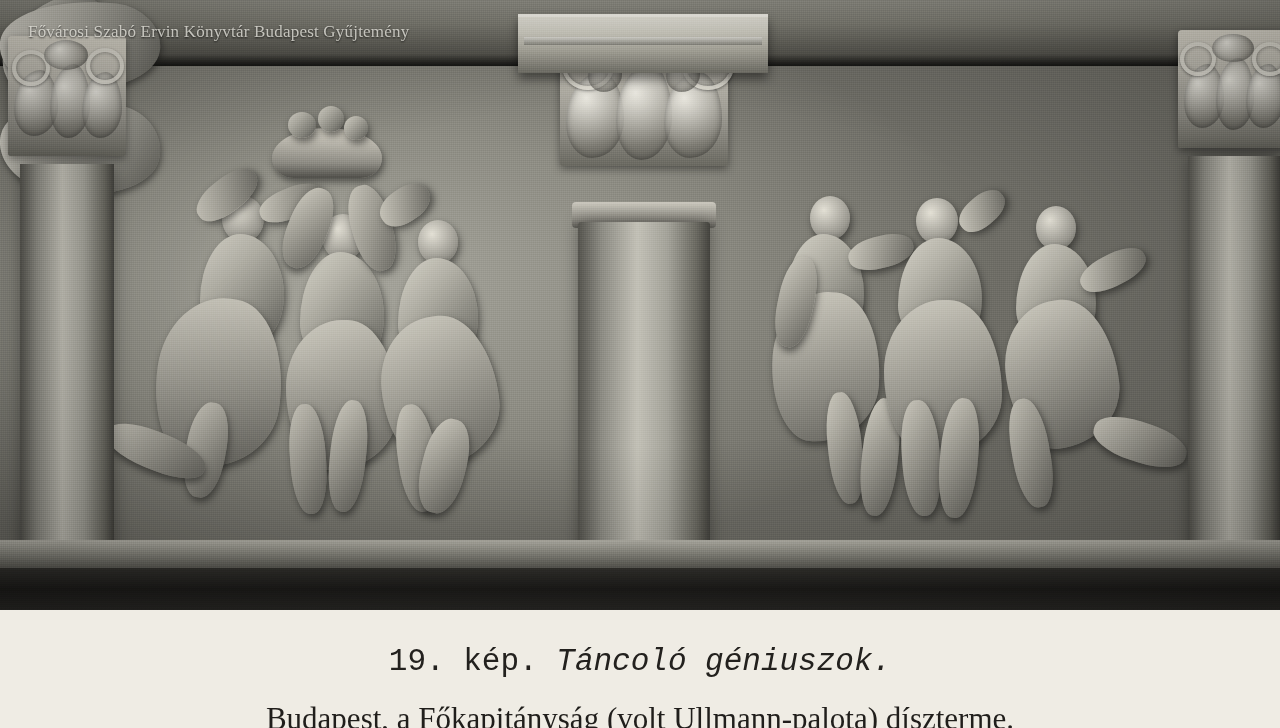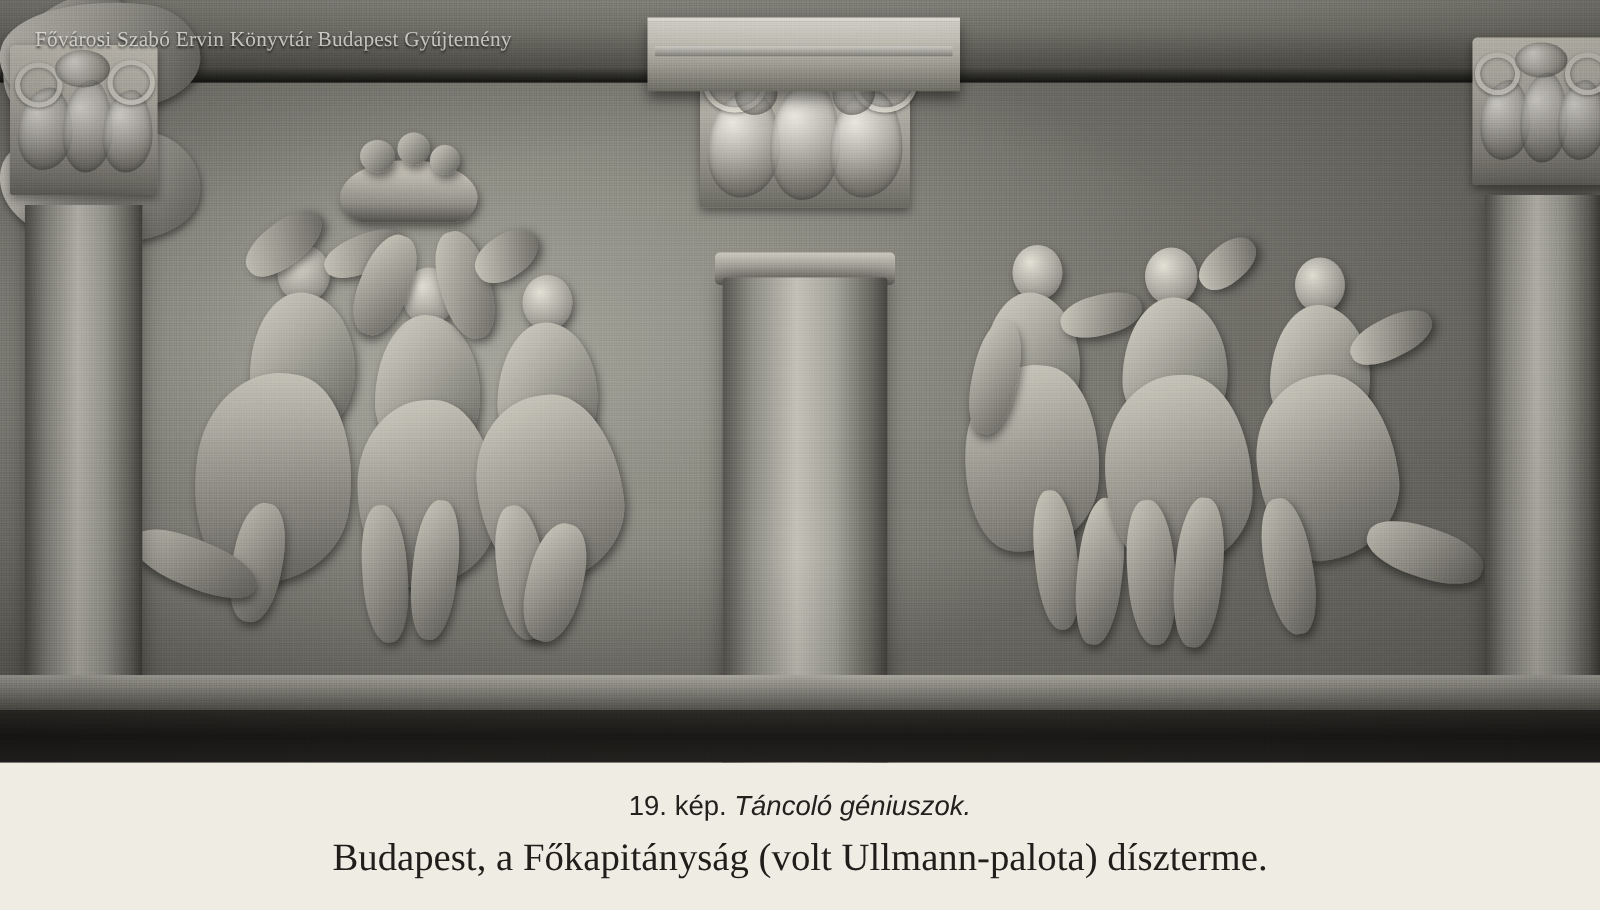--- a/index.html
+++ b/index.html
@@ -267,25 +267,25 @@
   #caption {
     position: absolute;
     left: 0;
     top: 610px;
     width: 1280px;
     height: 118px;
     background: #efece4;
     text-align: center;
   }
   #caption-line1 {
-    margin: 0;
+    margin: 12px;
     padding-top: 22px;
-    font-size: 22px;
+    font-size: 31px;
     color: #23211e;
-    font-family: Liberation Sans, sans-serif;
+    font-family: Liberation Mono, monospace;
   }
   #caption-line1 .fignum {
     font-variant: normal;
   }
   #caption-line1 .title {
     font-style: italic;
   }
   #caption-line2 {
     margin: 0;
     padding-top: 10px;

